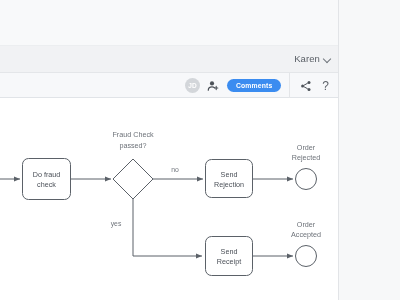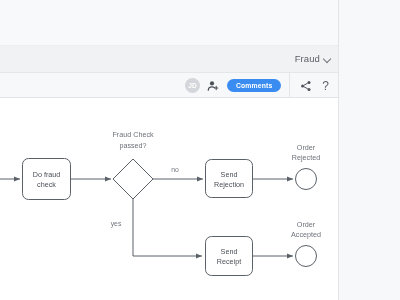--- a/index.html
+++ b/index.html
@@ -186,21 +186,21 @@
 
 <div id="app">
 
   <div class="app-window">
 
     <div class="band-top"></div>
 
     <div class="menu-bar"></div>
 
     <div class="user-chip">
-      <span class="user-chip-name">Fraud</span>
+      <span class="user-chip-name">Karen</span>
       <span class="chev"></span>
     </div>
 
     <div class="toolbar"></div>
 
     <div class="tb-right">
       <div class="tb-group-a">
         <div class="avatar">JD</div>
         <div class="icon-btn">
           <svg width="12" height="12" viewBox="0 0 12 12">

